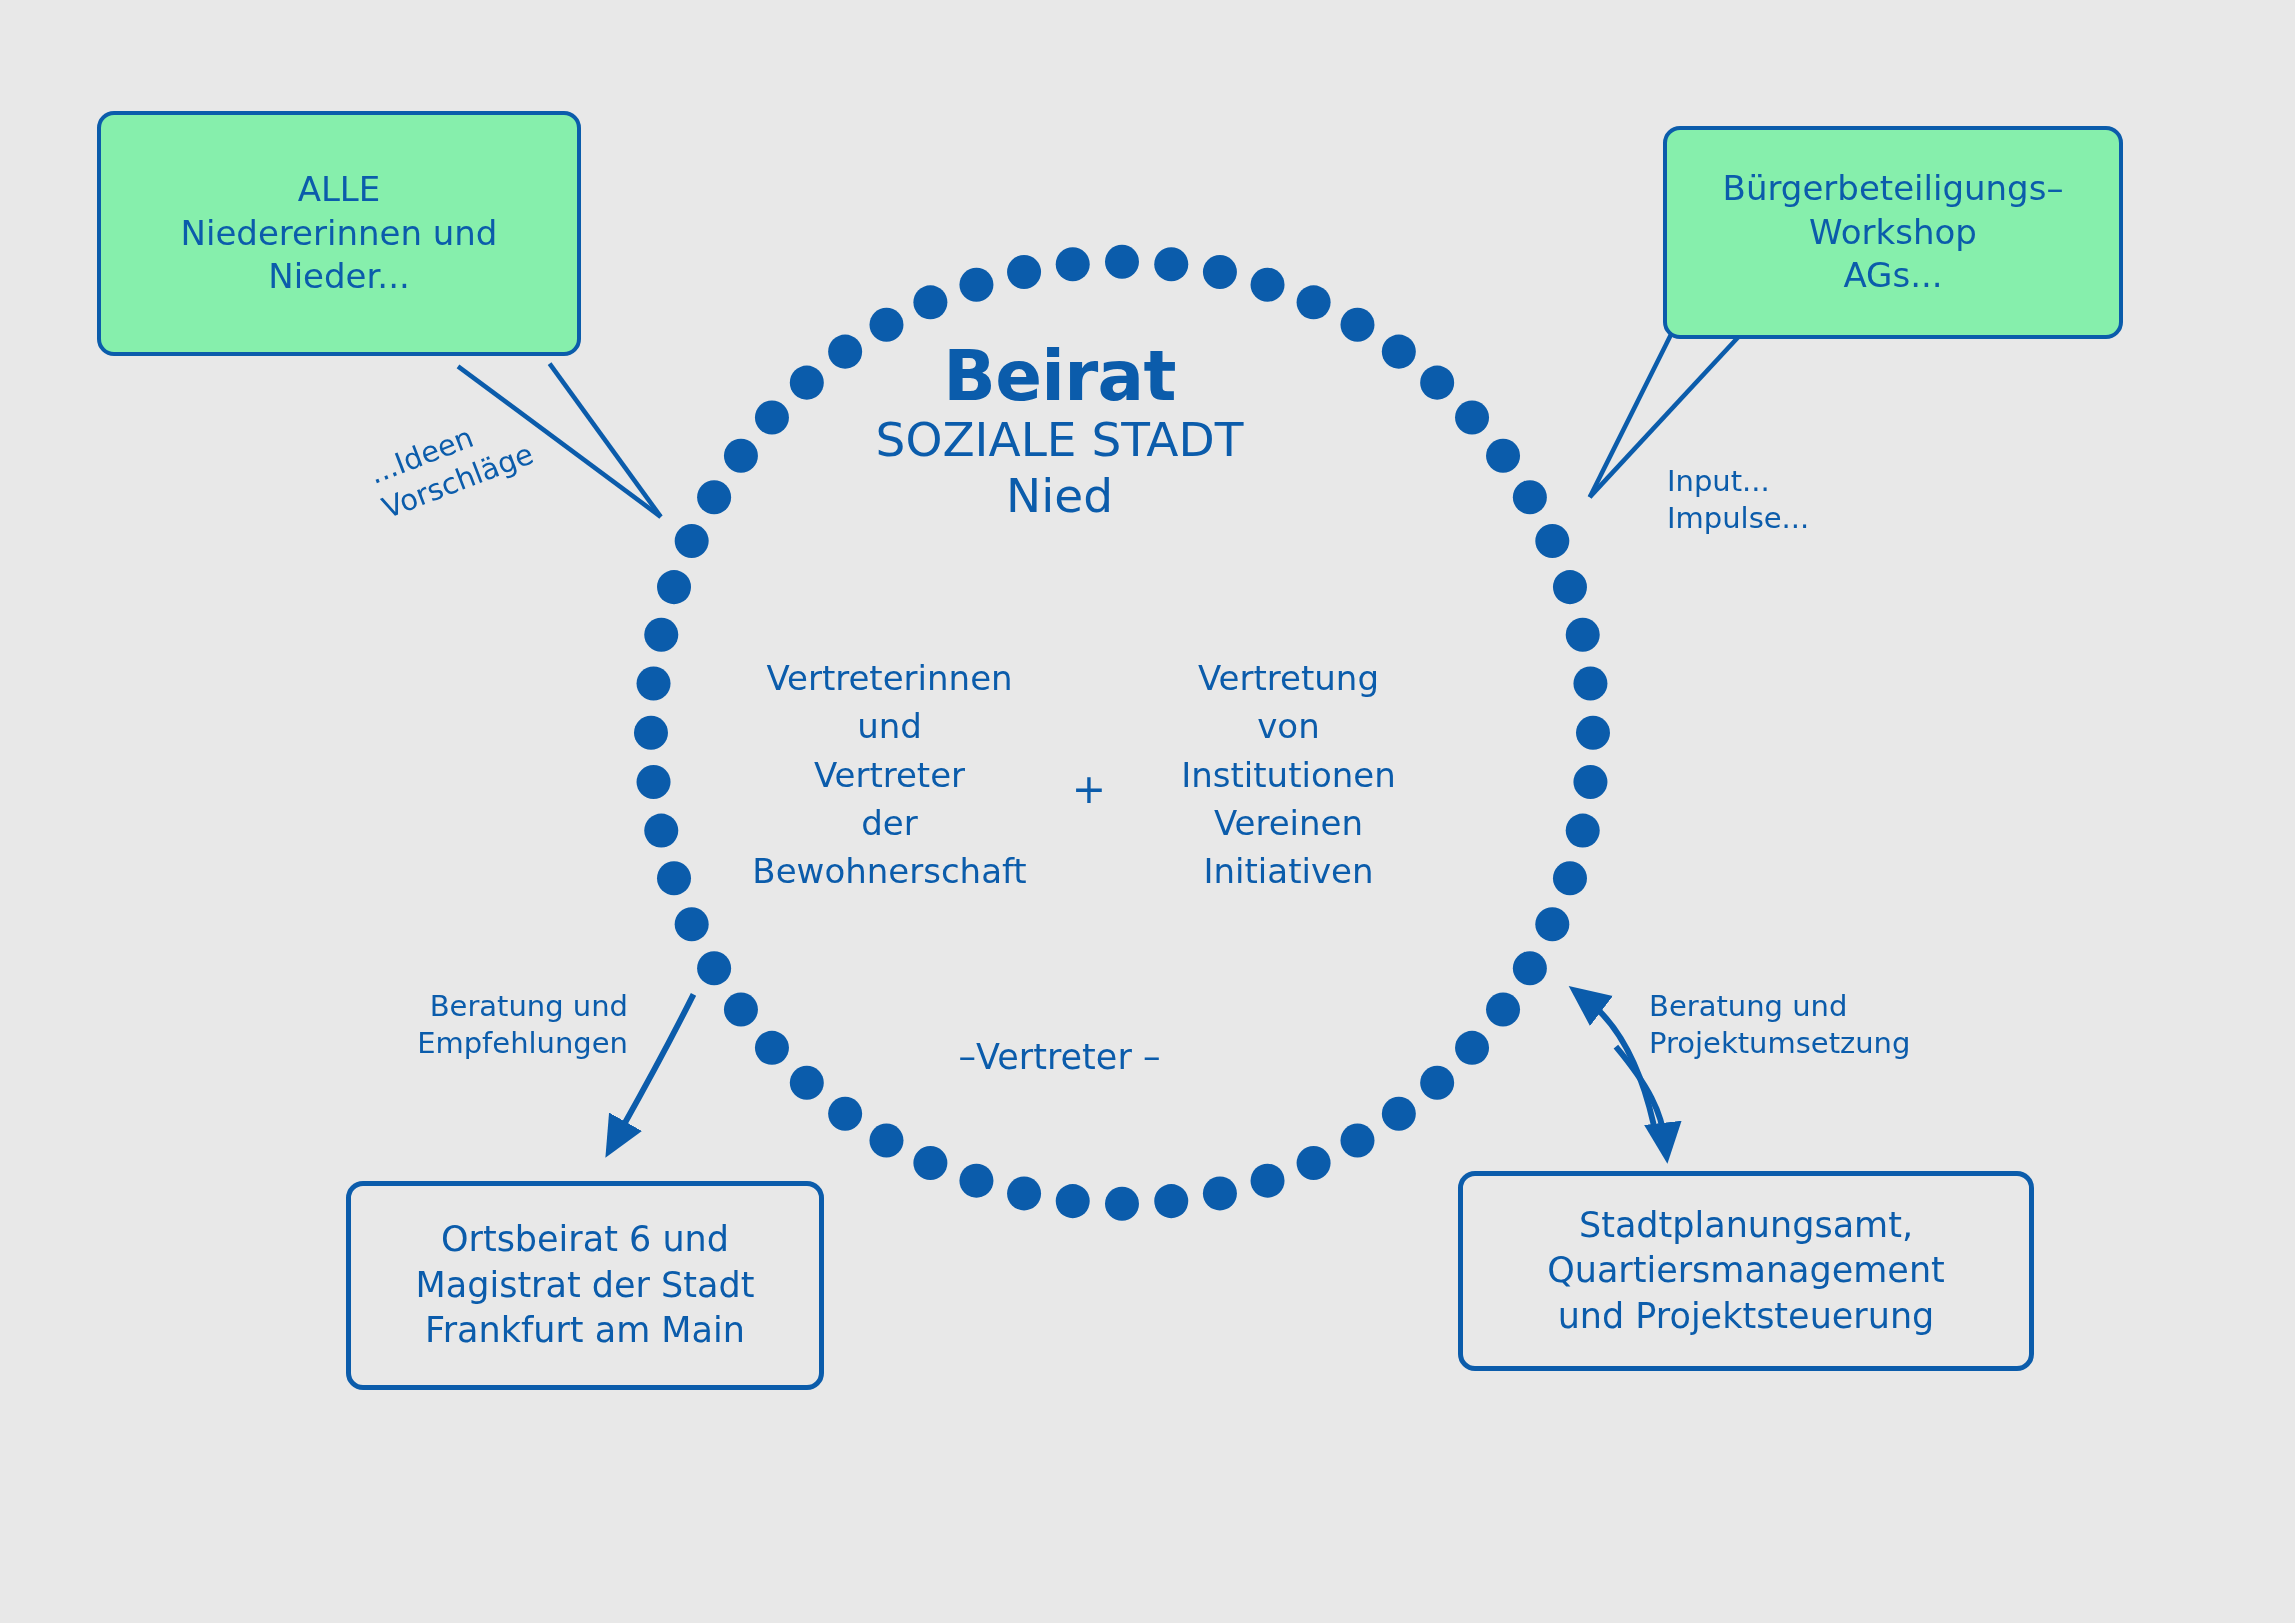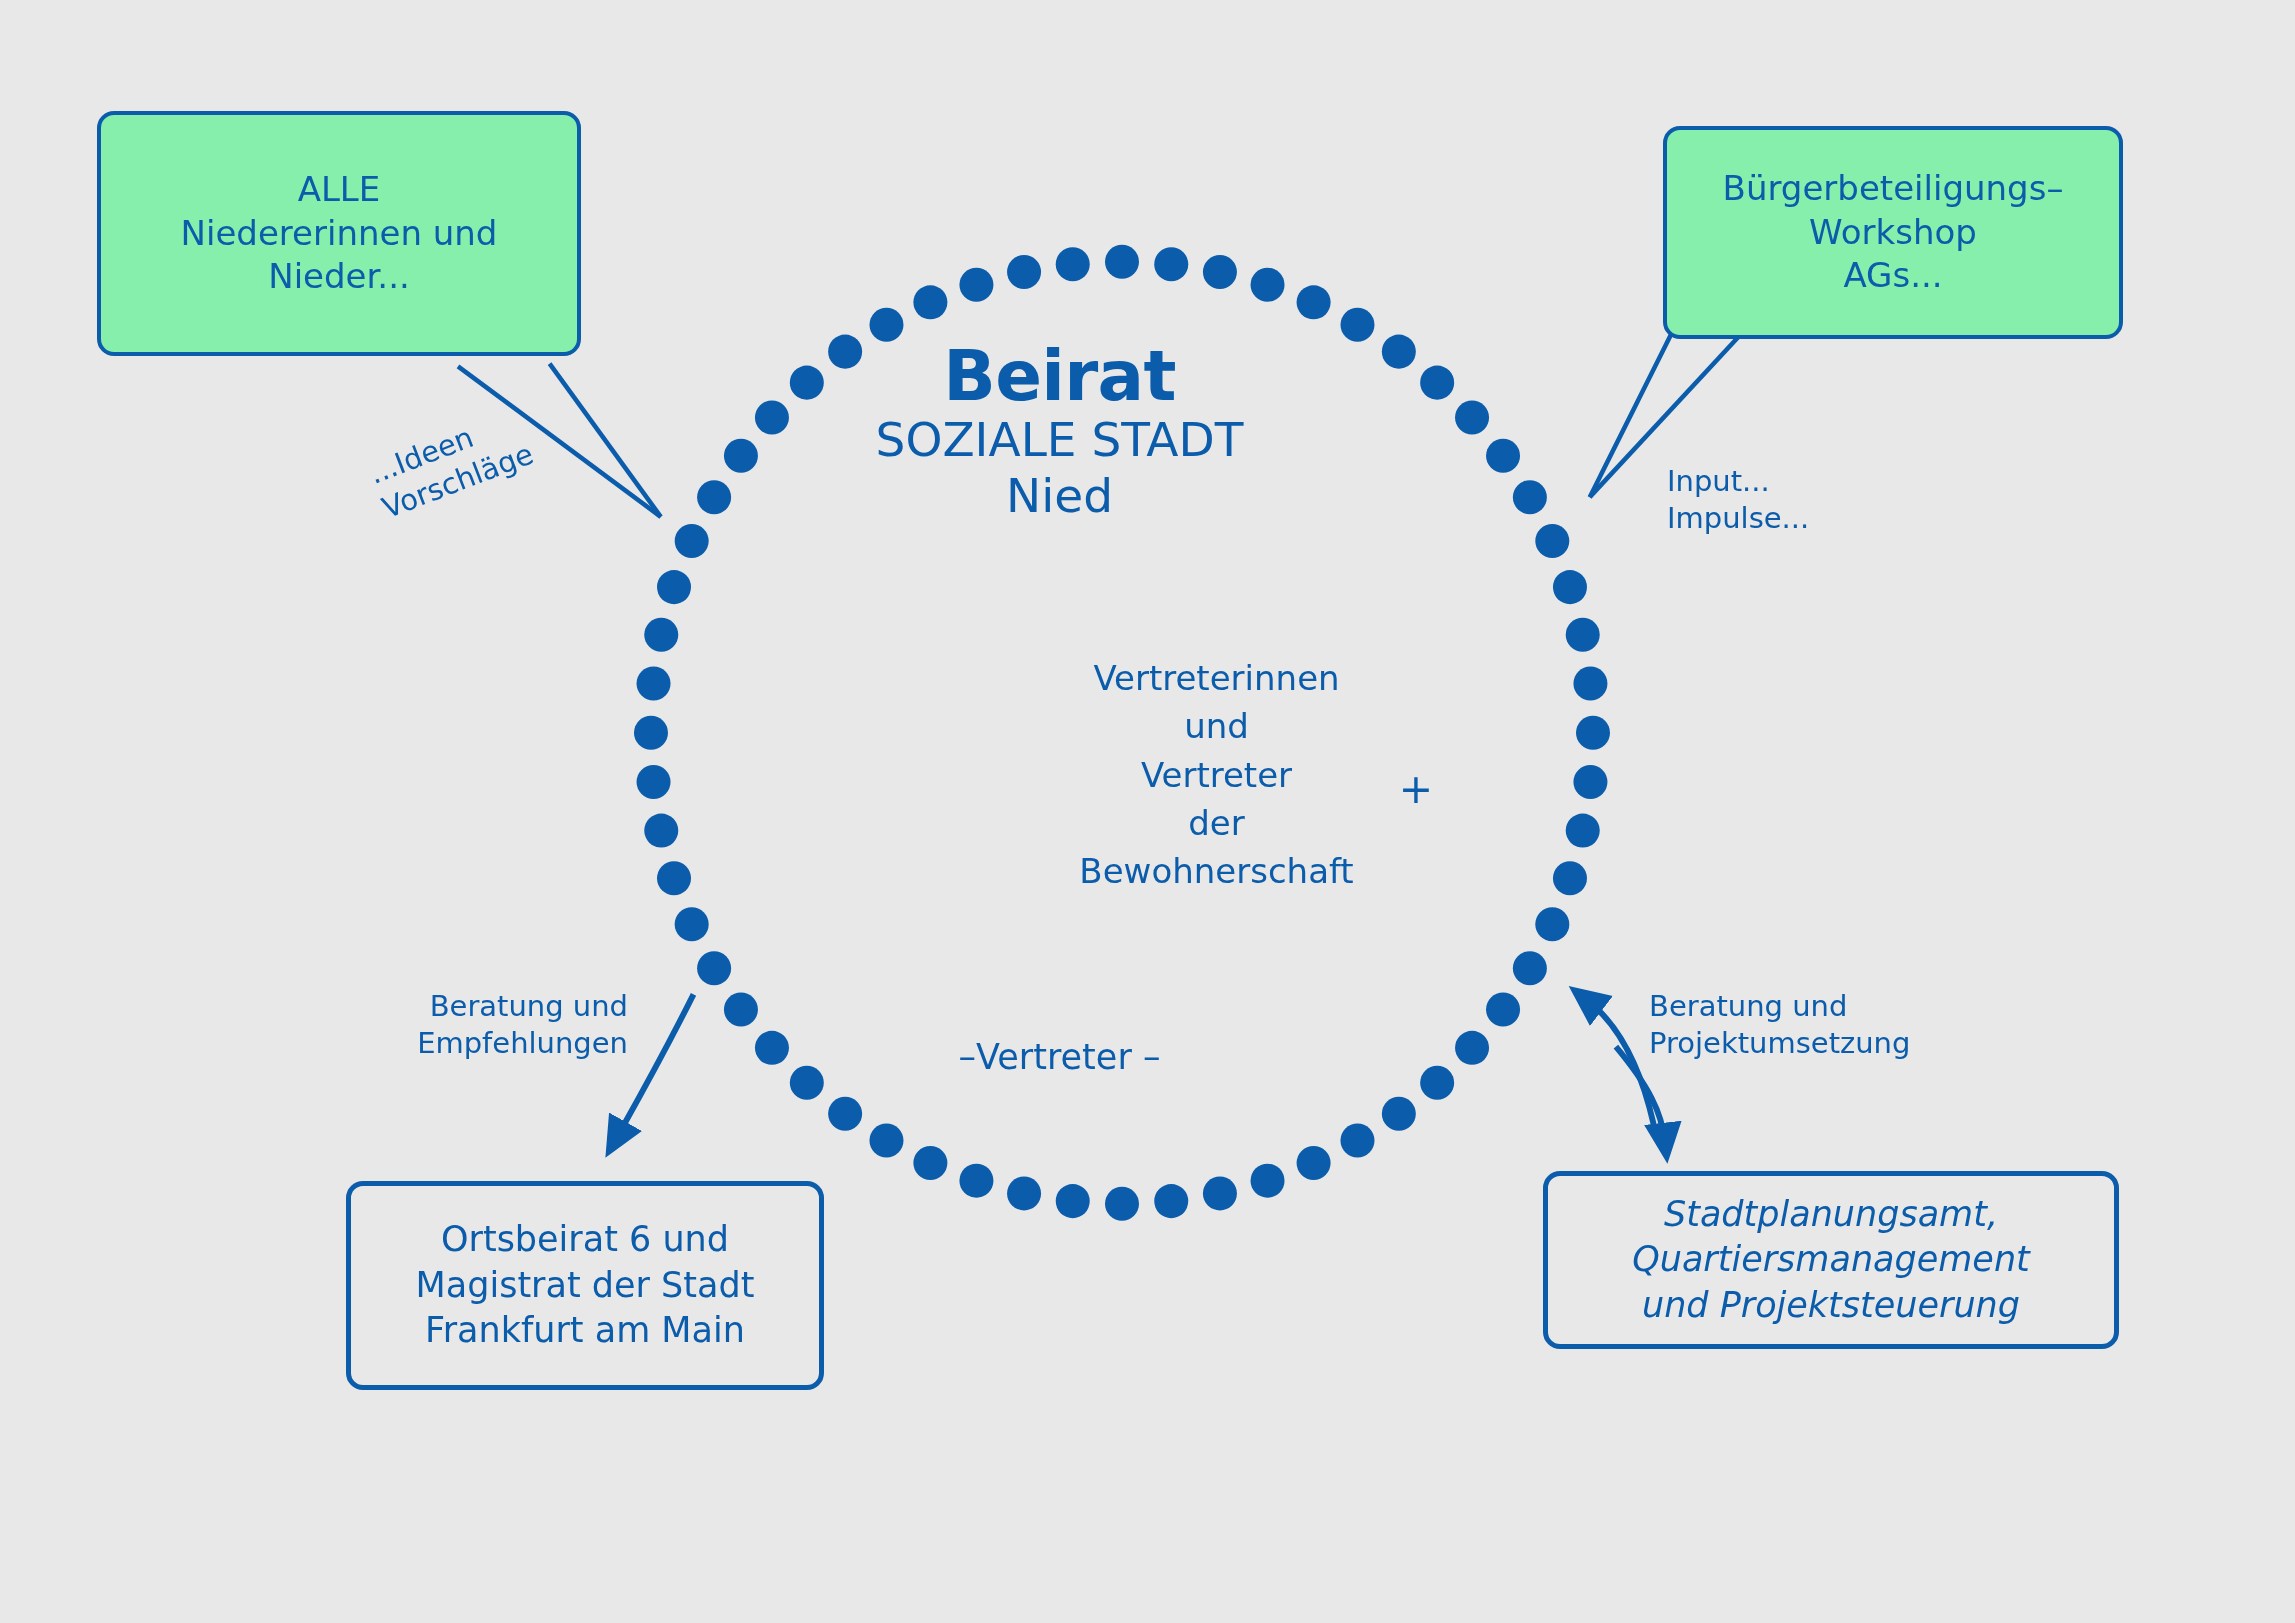--- a/index.html
+++ b/index.html
@@ -233,39 +233,44 @@
 Workshop
 AGs...</span>
   </div>
 
   <div class="box" style="left:328px; top:1181px; width:478px; height:209px;">
     <span style="white-space:pre-line;">Ortsbeirat 6 und
 Magistrat der Stadt
 Frankfurt am Main</span>
   </div>
 
-  <div class="box" style="left:1525px; top:1171px; width:576px; height:178px;font-style:italic;">
+  <div class="box" style="left:1440px; top:1171px; width:576px; height:200px;">
     <span style="white-space:pre-line;">Stadtplanungsamt,
 Quartiersmanagement
 und Projektsteuerung</span>
   </div>
 
   <div class="center-wrap">
     <div class="title-main">Beirat</div>
     <div class="title-sub">SOZIALE STADT</div>
     <div class="title-sub">Nied</div>
   </div>
 
   <div class="cols">
     <div class="col" style="white-space:pre-line;">Vertreterinnen
 und
 Vertreter
 der
 Bewohnerschaft</div>
     <div class="plus">+</div>
+    <div class="col" style="white-space:pre-line;">Vertretung
+von
+Institutionen
+Vereinen
+Initiativen</div>
   </div>
 
   <div class="stimmrecht">–Vertreter  –</div>
 
   <div class="annot rot" style="left: 364px; top: 458px; width: 275px; white-space: pre-line;" style2="">...Ideen
 Vorschläge</div>
 
   <div class="annot" style="left: 1667px; top: 463px; width: 216px; white-space: pre-line;">Input...
 Impulse...</div>
 

